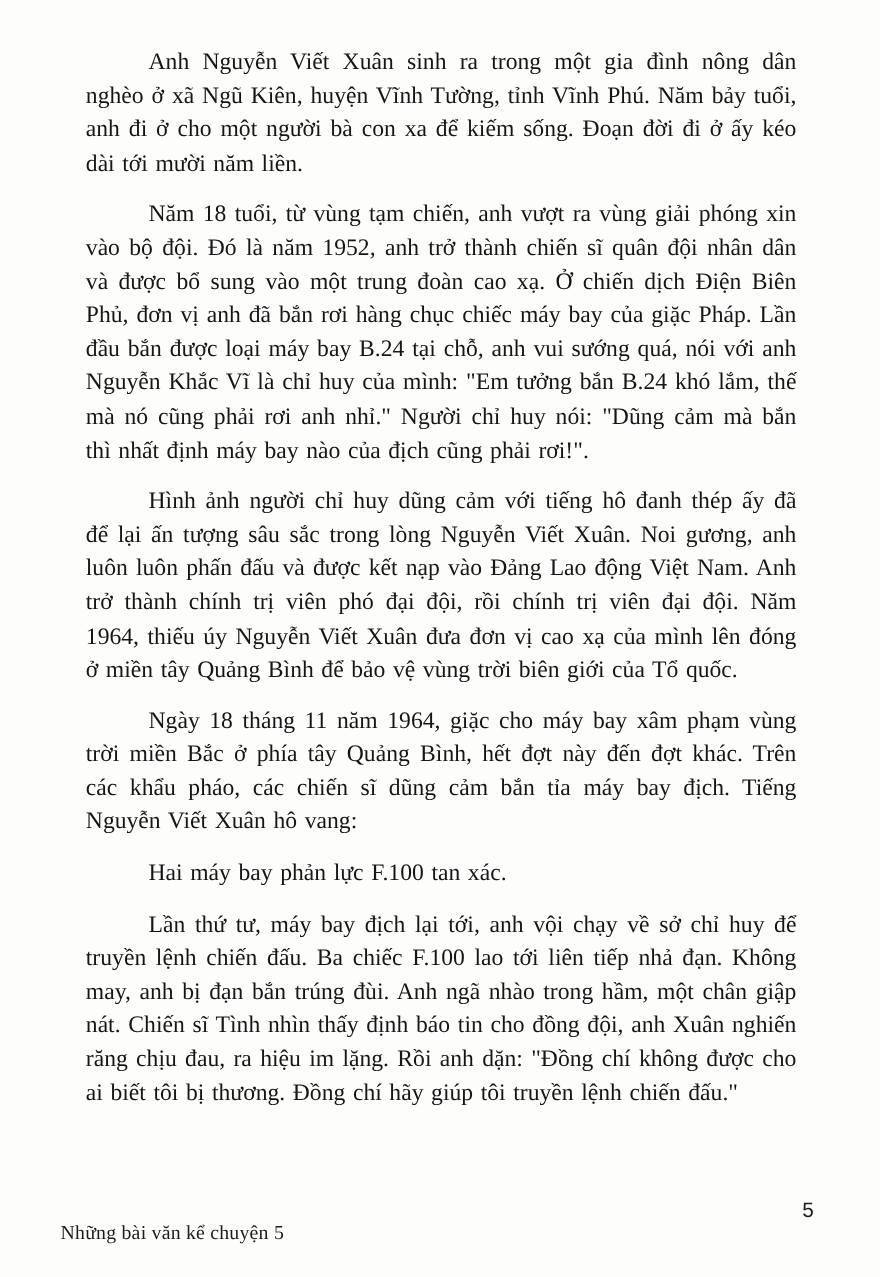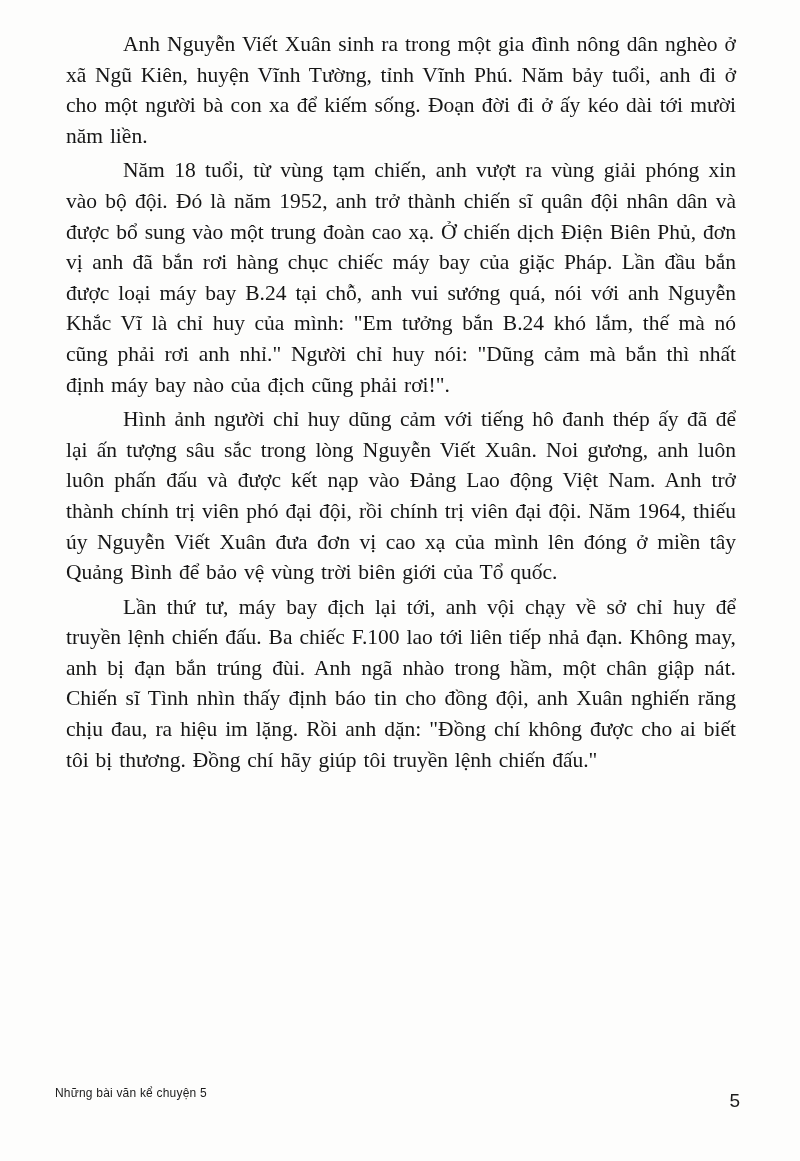--- a/index.html
+++ b/index.html
@@ -17,61 +17,64 @@
     color: #161616;
     box-sizing: border-box;
   }
   .text-block {
     position: absolute;
     left: 62px;
     top: 25px;
     width: 678px;
   }
   .text-block p {
-    margin: 4px;
+    margin: 16px;
     padding: 0;
     text-align: justify;
     text-indent: 57px;
     font-size: 21.5px;
     line-height: 30.6px;
     word-spacing: 1.5px;
   }
   .text-block p.dialogue {
     font-style: italic;
   }
   .footer {
     position: absolute;
     left: 55px;
     right: 60px;
     top: 1086px;
     display: flex;
     justify-content: space-between;
     align-items: flex-start;
   }
   .footer-title {
-    font-family: Liberation Sans, sans-serif;
-    font-size: 12px;
+    font-family: Liberation Serif, serif;
+    font-size: 18px;
     color: #1c1c1c;
     letter-spacing: 0.2px;
+    margin-top: 24px;
   }
   .page-number {
     font-family: "Liberation Sans", "DejaVu Sans", sans-serif;
     font-size: 19px;
     color: #1c1c1c;
     margin-top: 4px;
   }
 </style>
 </head>
 <body>
 
 <div class="page">
   <div class="text-block">
     <p>Anh Nguyễn Viết Xuân sinh ra trong một gia đình nông dân nghèo ở xã Ngũ Kiên, huyện Vĩnh Tường, tỉnh Vĩnh Phú. Năm bảy tuổi, anh đi ở cho một người bà con xa để kiếm sống. Đoạn đời đi ở ấy kéo dài tới mười năm liền.</p>
     <p>Năm 18 tuổi, từ vùng tạm chiến, anh vượt ra vùng giải phóng xin vào bộ đội. Đó là năm 1952, anh trở thành chiến sĩ quân đội nhân dân và được bổ sung vào một trung đoàn cao xạ. Ở chiến dịch Điện Biên Phủ, đơn vị anh đã bắn rơi hàng chục chiếc máy bay của giặc Pháp. Lần đầu bắn được loại máy bay B.24 tại chỗ, anh vui sướng quá, nói với anh Nguyễn Khắc Vĩ là chỉ huy của mình: "Em tưởng bắn B.24 khó lắm, thế mà nó cũng phải rơi anh nhỉ." Người chỉ huy nói: "Dũng cảm mà bắn thì nhất định máy bay nào của địch cũng phải rơi!".</p>
     <p>Hình ảnh người chỉ huy dũng cảm với tiếng hô đanh thép ấy đã để lại ấn tượng sâu sắc trong lòng Nguyễn Viết Xuân. Noi gương, anh luôn luôn phấn đấu và được kết nạp vào Đảng Lao động Việt Nam. Anh trở thành chính trị viên phó đại đội, rồi chính trị viên đại đội. Năm 1964, thiếu úy Nguyễn Viết Xuân đưa đơn vị cao xạ của mình lên đóng ở miền tây Quảng Bình để bảo vệ vùng trời biên giới của Tổ quốc.</p>
+    <p>Ngày 18 tháng 11 năm 1964, giặc cho máy bay xâm phạm vùng trời miền Bắc ở phía tây Quảng Bình, hết đợt này đến đợt khác. Trên các khẩu pháo, các chiến sĩ dũng cảm bắn tỉa máy bay địch. Tiếng Nguyễn Viết Xuân hô vang:</p>
+    <p>Hai máy bay phản lực F.100 tan xác.</p>
     <p>Lần thứ tư, máy bay địch lại tới, anh vội chạy về sở chỉ huy để truyền lệnh chiến đấu. Ba chiếc F.100 lao tới liên tiếp nhả đạn. Không may, anh bị đạn bắn trúng đùi. Anh ngã nhào trong hầm, một chân giập nát. Chiến sĩ Tình nhìn thấy định báo tin cho đồng đội, anh Xuân nghiến răng chịu đau, ra hiệu im lặng. Rồi anh dặn: "Đồng chí không được cho ai biết tôi bị thương. Đồng chí hãy giúp tôi truyền lệnh chiến đấu."</p>
   </div>
 
   <div class="footer">
     <span class="footer-title">Những bài văn kể chuyện 5</span>
     <span class="page-number">5</span>
   </div>
 </div>
 
 </body></html>

